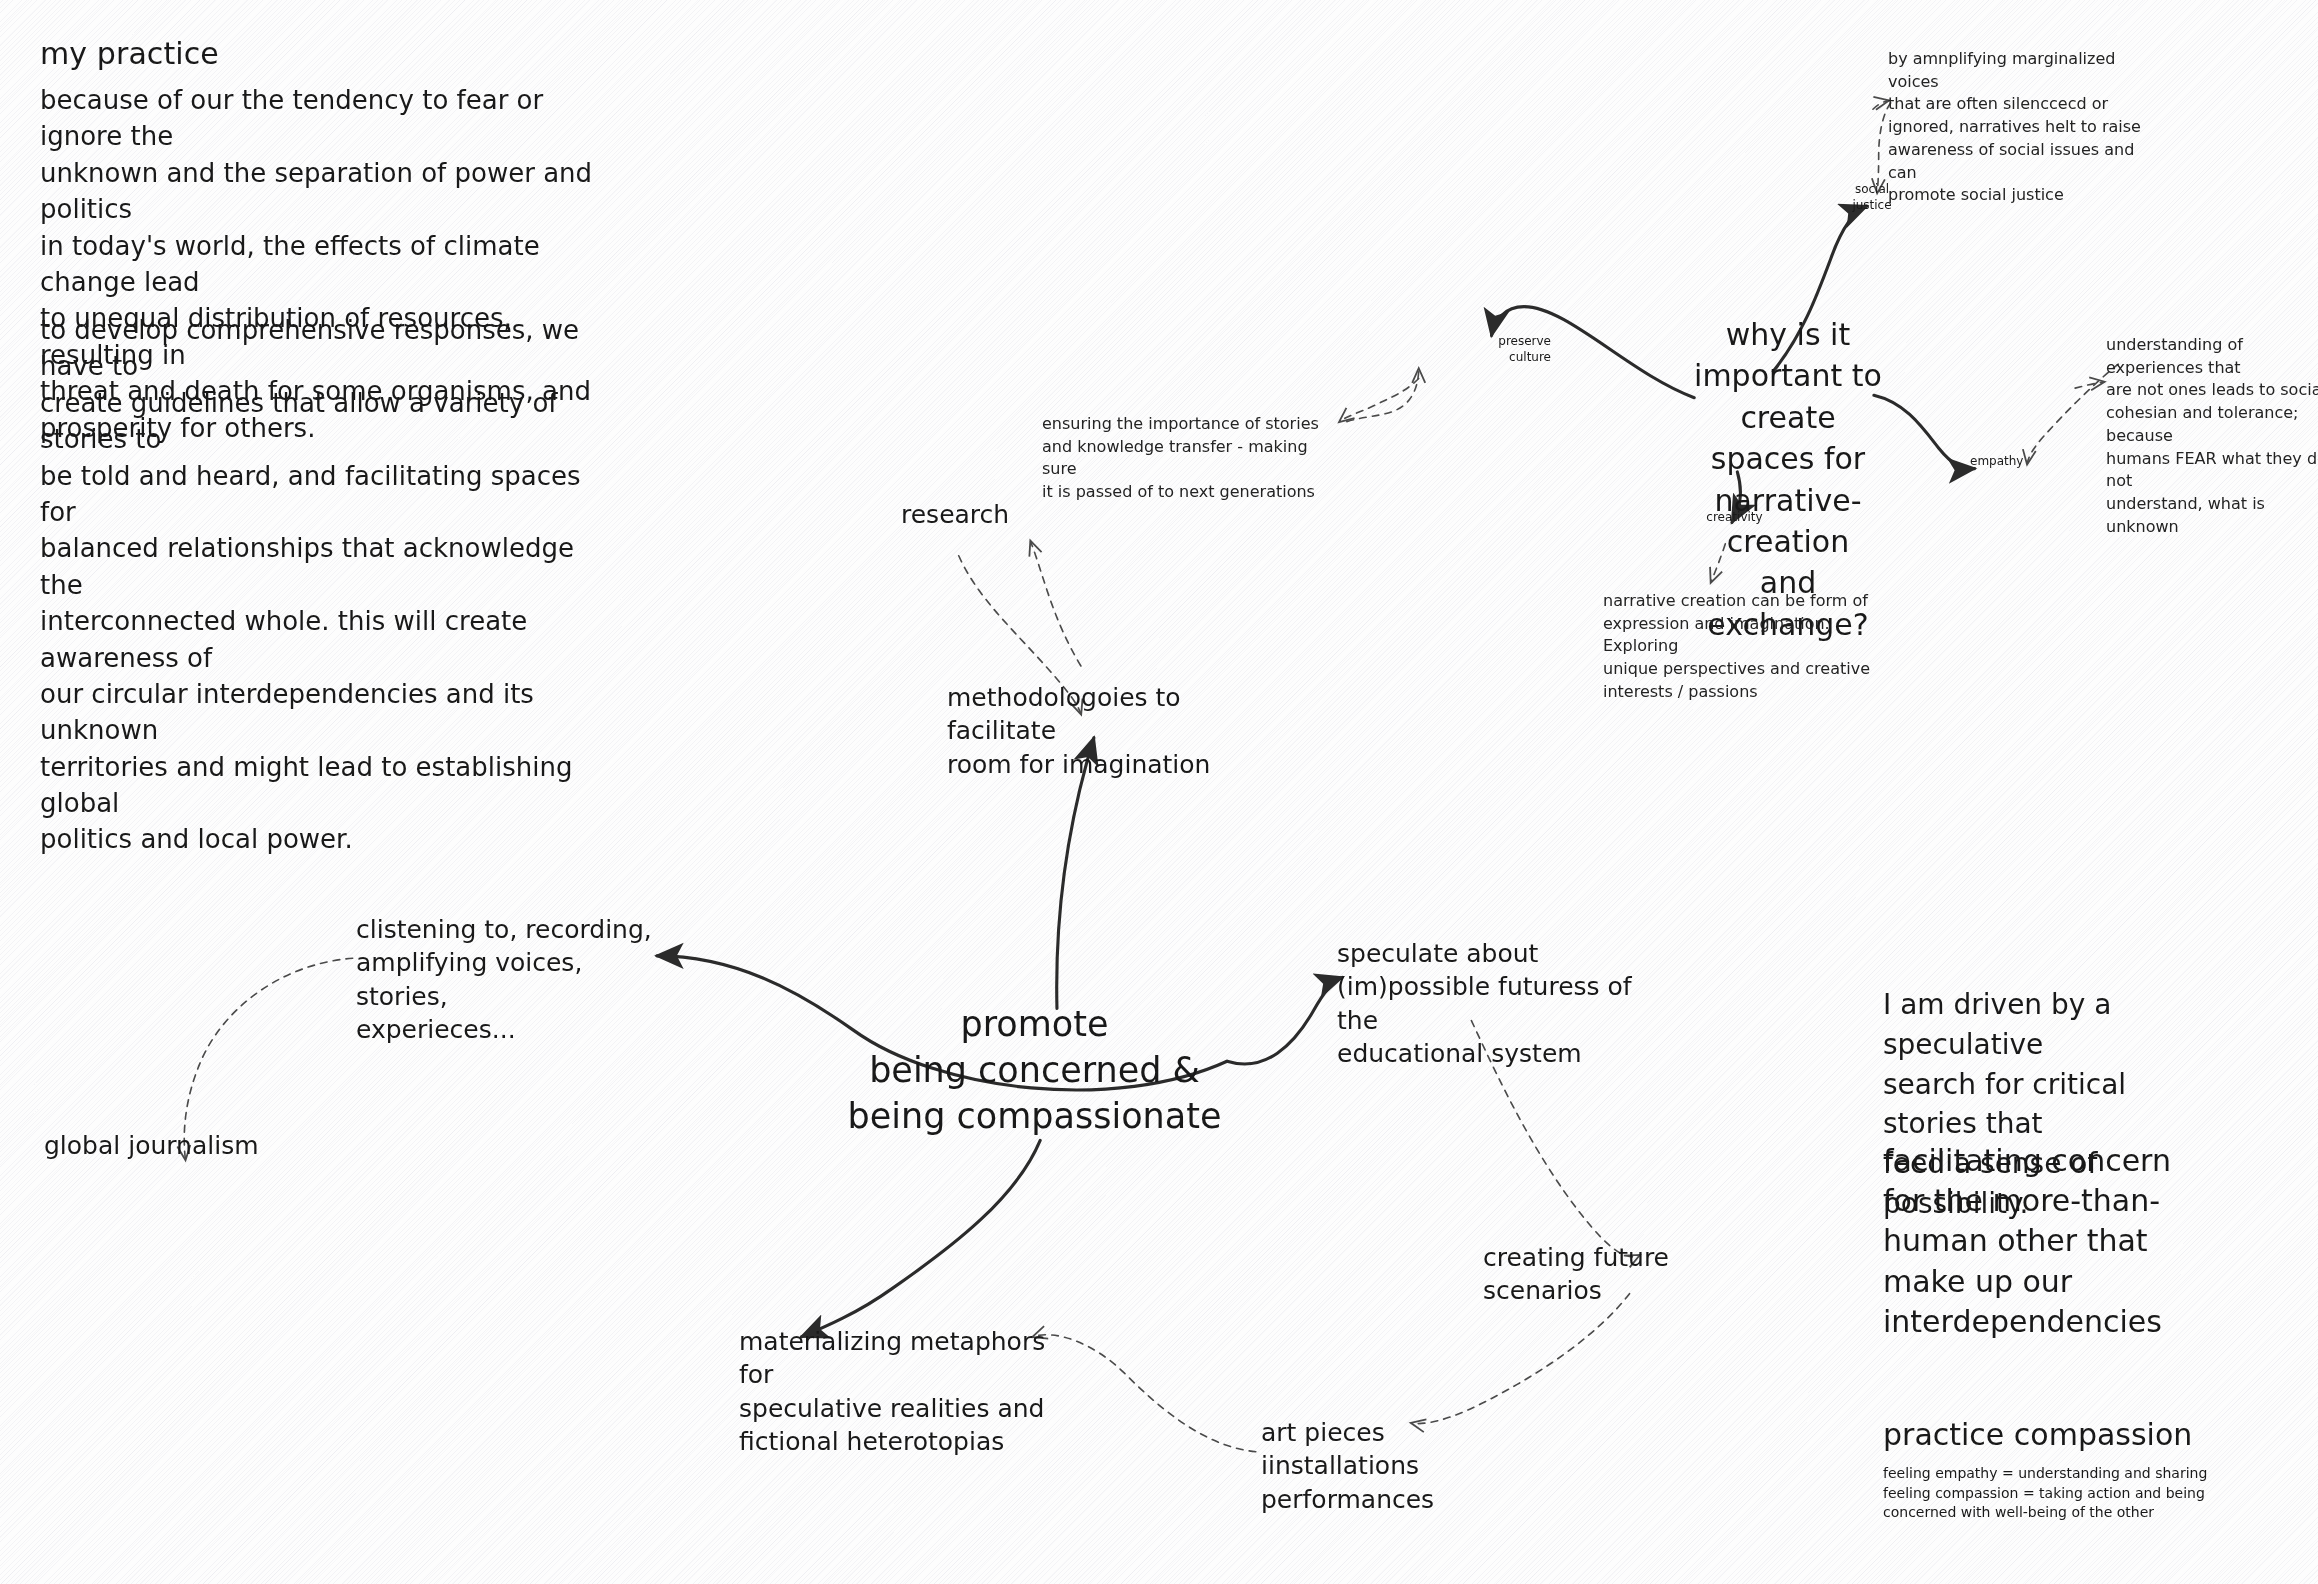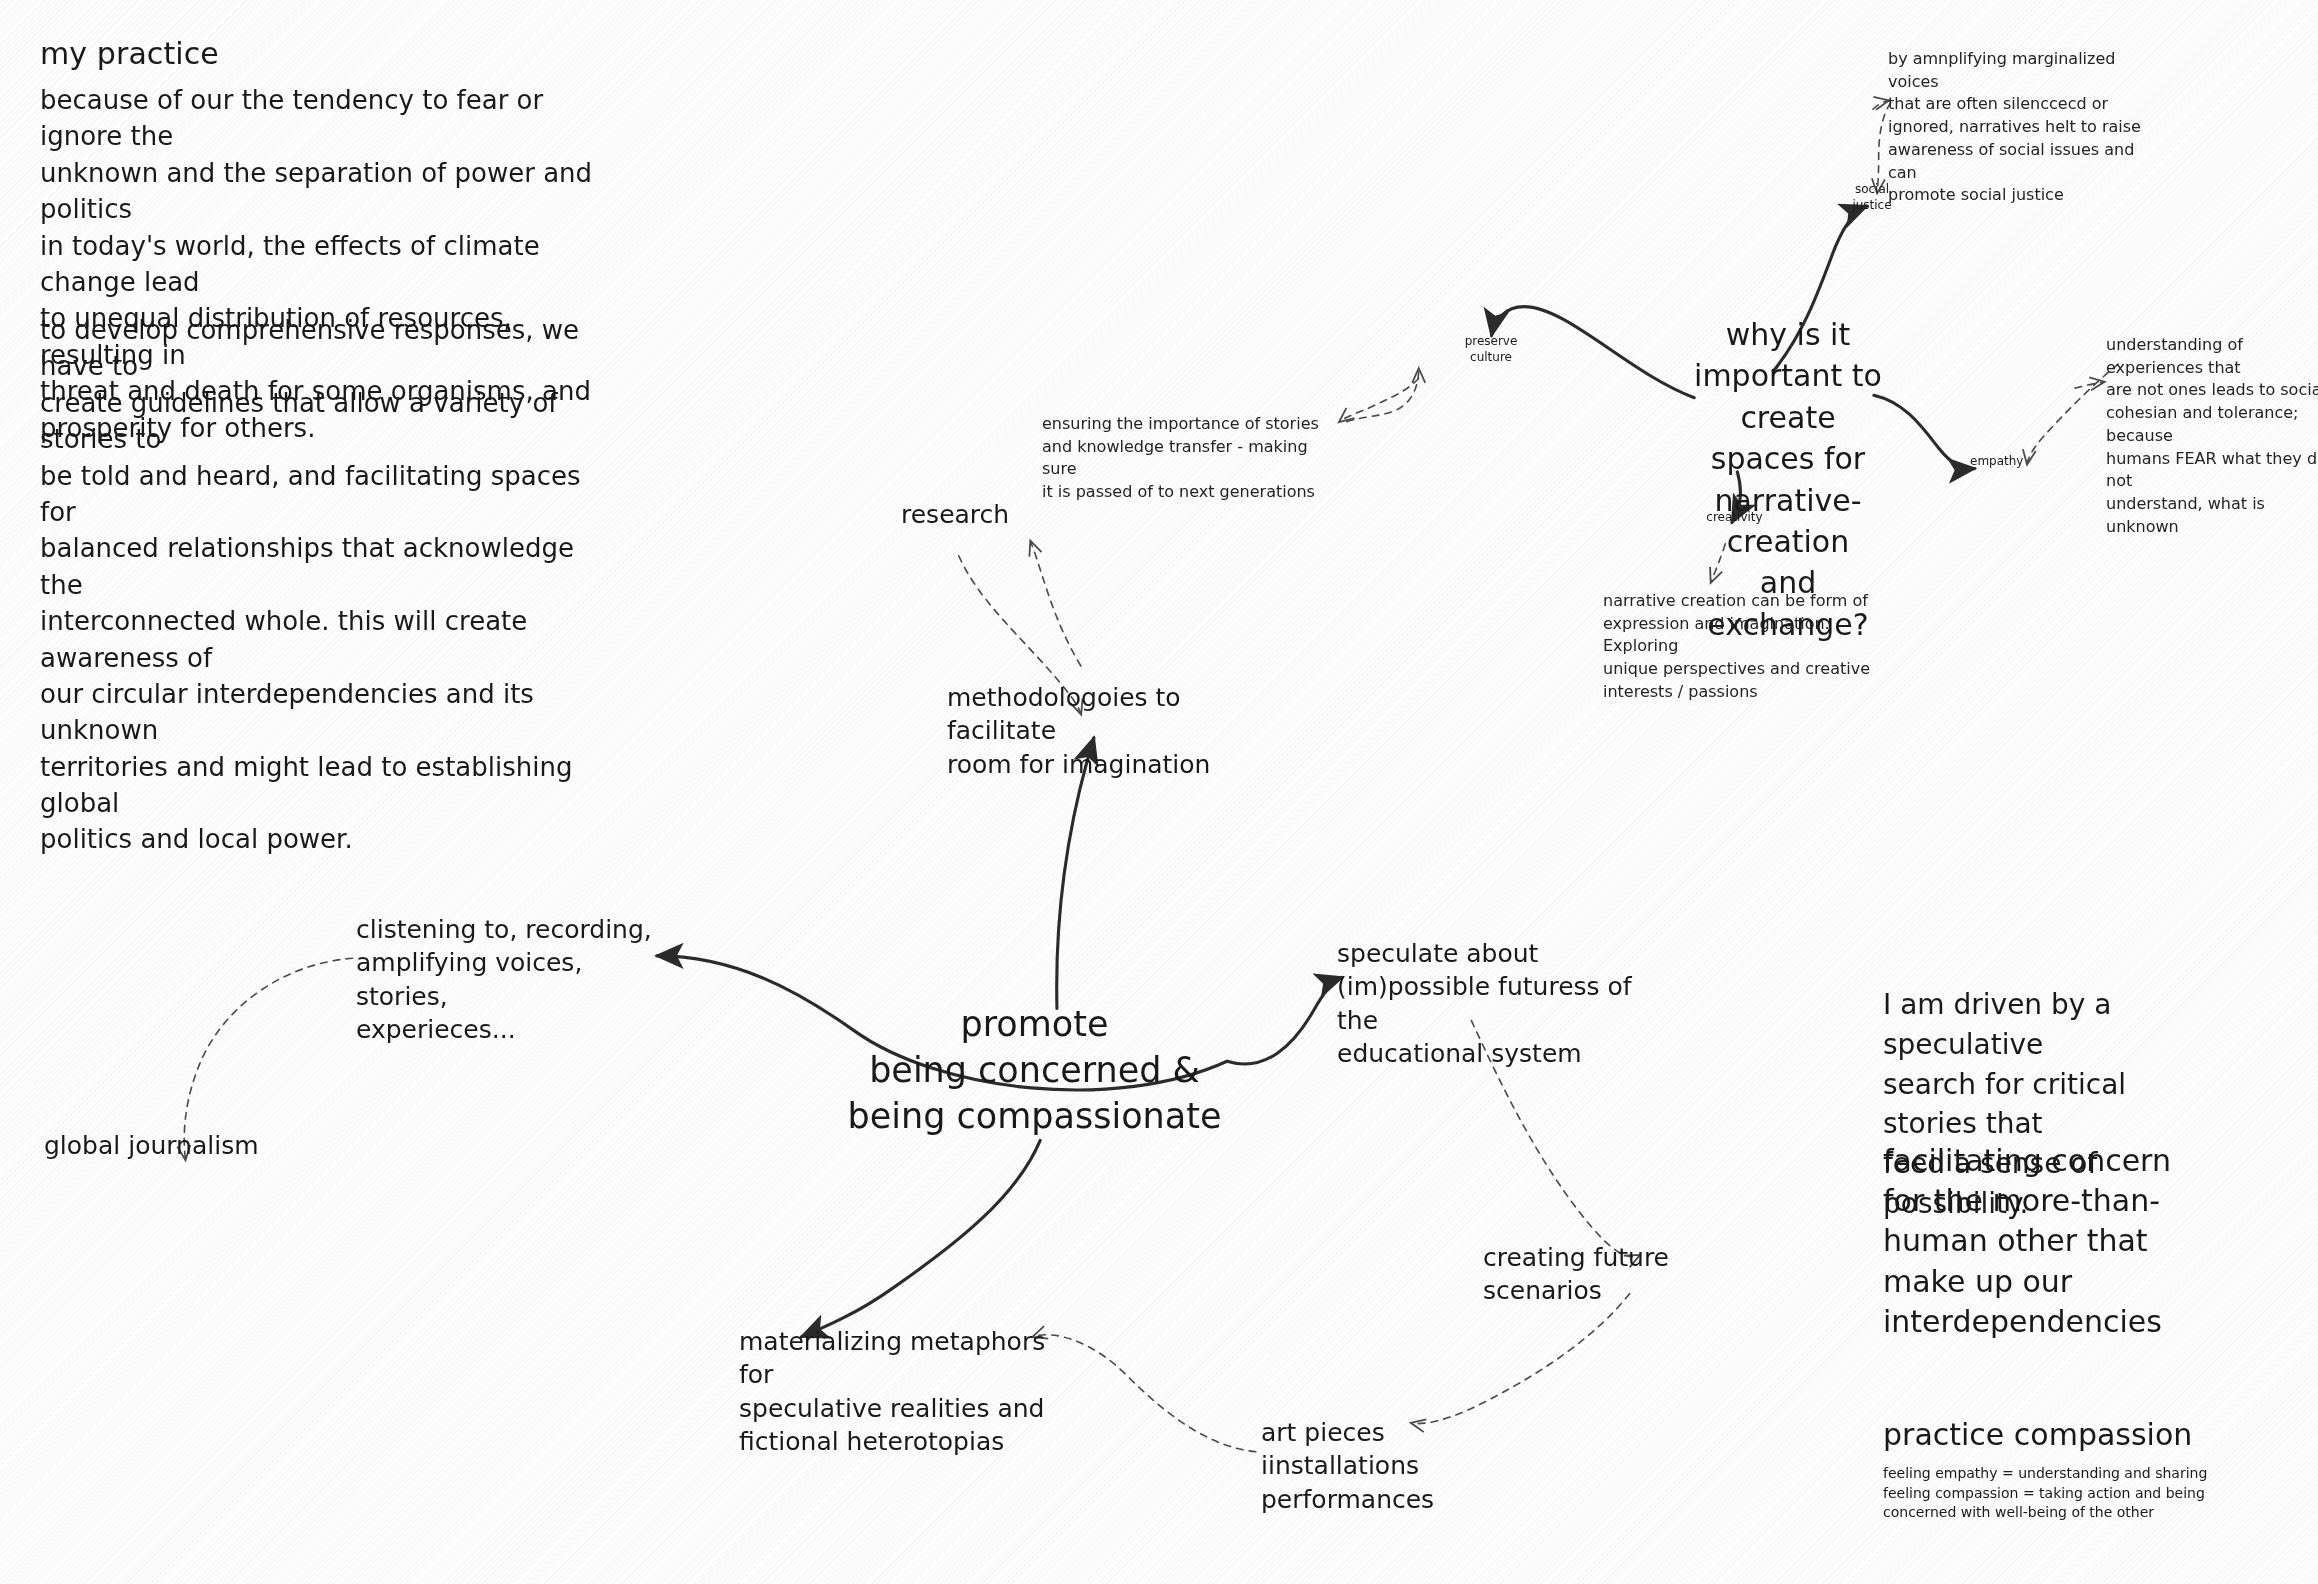--- a/index.html
+++ b/index.html
@@ -206,21 +206,21 @@
   <div class="node branch-md t-left" style="left:1483px; top:1241px; width:288px;">creating future scenarios</div>
 
   <div class="node branch-md t-left" style="left:739px; top:1325px; width:307px;">materializing metaphors for
 speculative realities and
 fictional heterotopias</div>
 
   <div class="node branch-md t-left" style="left:1261px; top:1416px; width:201px;">art pieces
 iinstallations
 performances</div>
 
-  <div class="node branch-sm" style="left:1431px; top:334px; width:120px;">preserve
+  <div class="node branch-sm" style="left:1431px; top:334px; width:120px;text-align:right;">preserve
 culture</div>
 
   <div class="node branch-sm" style="left:1812px; top:182px; width:120px;">social
 justice</div>
 
   <div class="node branch-sm t-left" style="left:1970px; top:454px; width:120px;">empathy</div>
 
   <div class="node branch-sm" style="left:1682px; top:510px; width:105px;">creativity</div>
 
   <div class="node note-xs t-left" style="left:1888px; top:48px; width:268px;">by amnplifying marginalized voices

